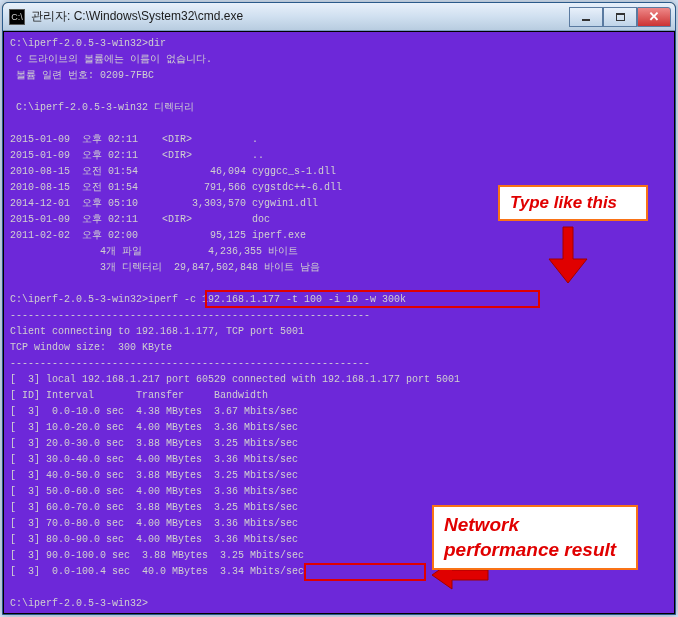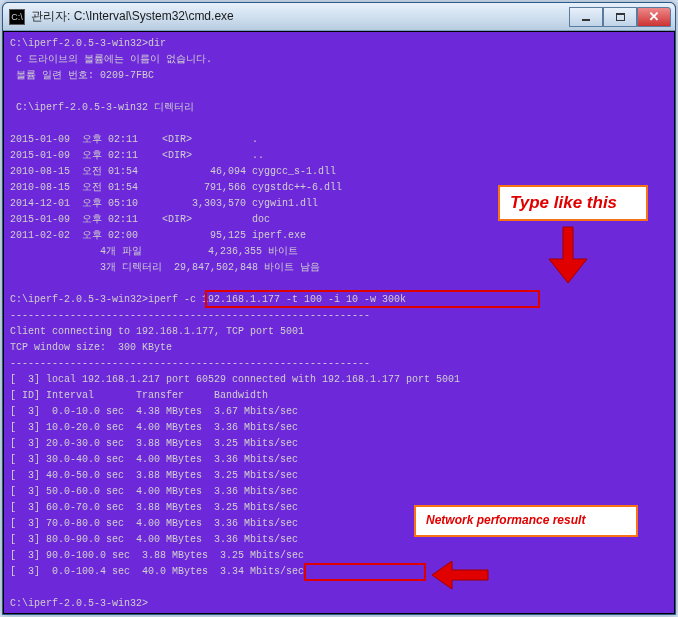--- a/index.html
+++ b/index.html
@@ -85,21 +85,21 @@
     border: 2px solid #f97316;
     padding: 6px 10px;
     color: #e00000;
     font-weight: bold;
     font-style: italic;
     font-size: 17px;
     font-family: Arial, sans-serif;
     z-index: 10;
   }
   .callout1 { top: 185px; right: 30px; width: 150px; }
-  .callout2 { top: 505px; right: 40px; width: 224px; font-size: 12px; line-height:1.3;}
+  .callout2 { top: 505px; right: 40px; width: 206px; font-size: 19px; line-height:1.3;}
 
   .arrow-down {
     position: absolute;
     z-index: 9;
   }
   .arrow-down svg { display:block; }
 
   .arrow-left {
     position: absolute;
     z-index: 9;
@@ -113,21 +113,21 @@
   }
   .box-cmd { top: 290px; left: 205px; width: 335px; height: 18px; }
   .box-result { top: 563px; left: 304px; width: 122px; height: 18px; }
 </style>
 </head>
 <body>
 
 <div class="window">
   <div class="titlebar">
     <div class="title-icon">C:\</div>
-    <div class="title-text">관리자: C:\Interval\System32\cmd.exe</div>
+    <div class="title-text">관리자: C:\Windows\System32\cmd.exe</div>
     <div class="win-buttons">
       <div class="win-btn">
           <div class="min-icon"></div>
         </div>
       <div class="win-btn">
           <div class="max-icon"></div>
         </div>
       <div class="win-btn close">
           <span class="close-icon">✕</span>
         </div>

